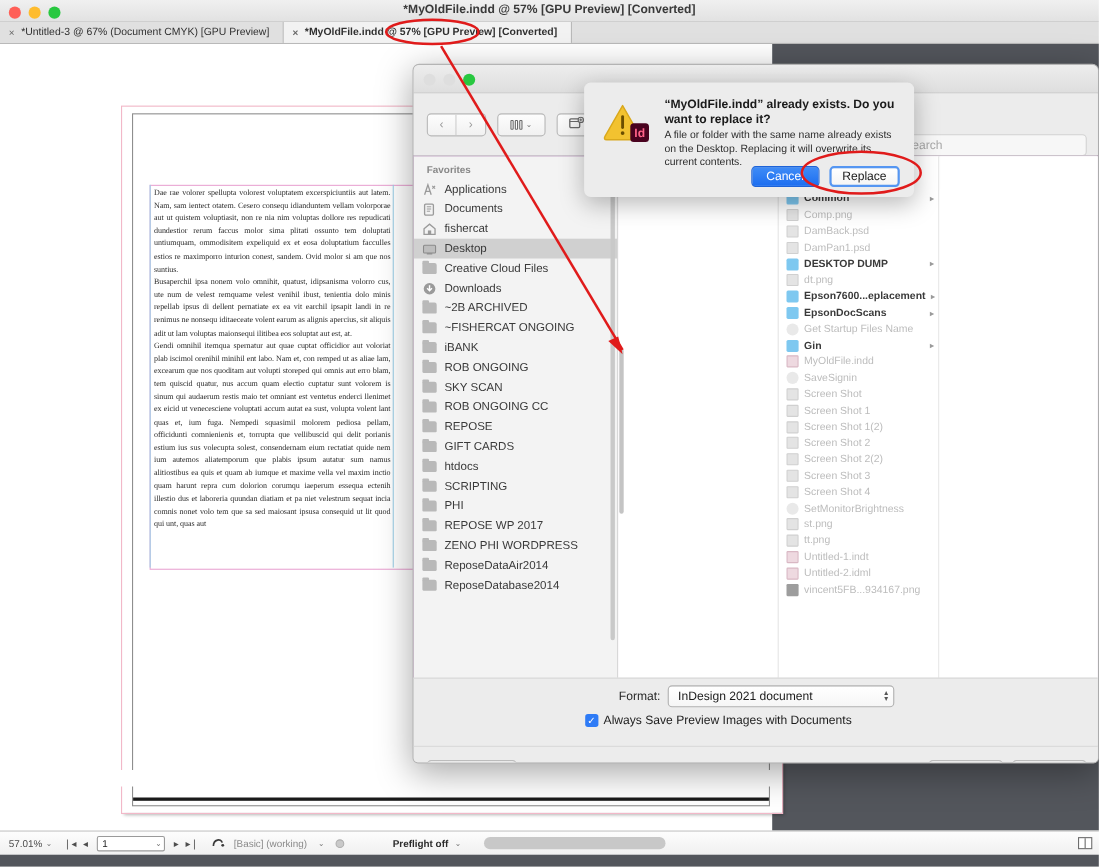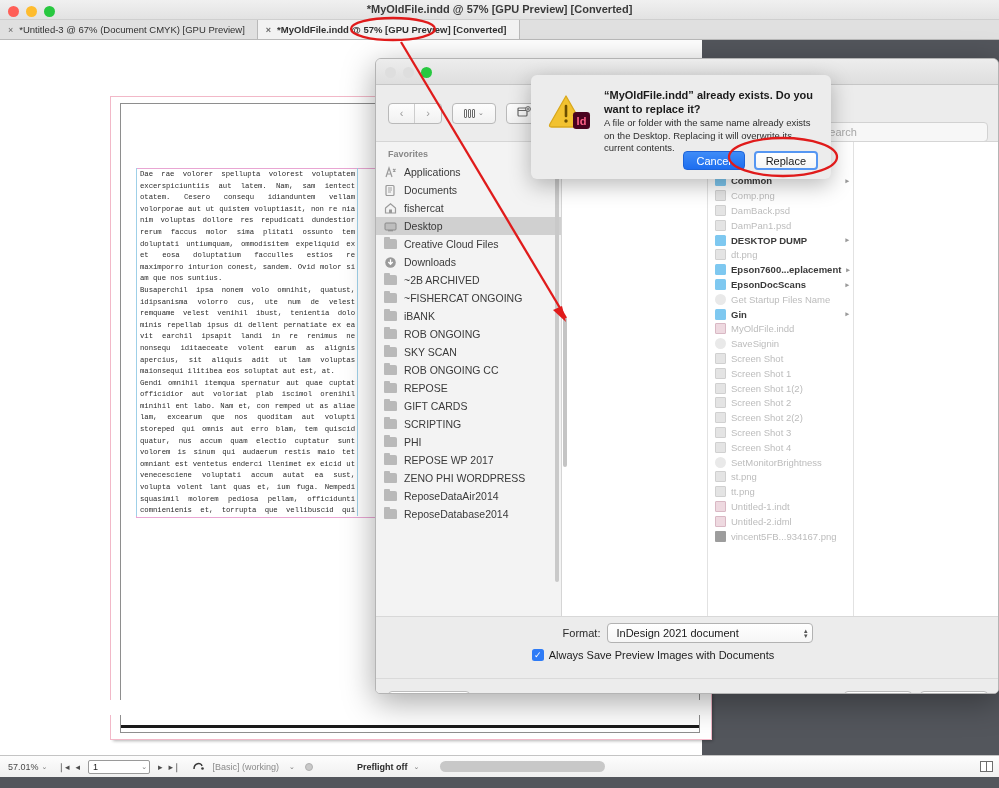--- a/index.html
+++ b/index.html
@@ -80,21 +80,21 @@
     border: 1px solid #e9a6d3;
     pointer-events: none;
   }
   .textframe {
     position: absolute; left: 136px; top: 128px; width: 222px; height: 348px;
     border-left: 1px solid #9fd0e8;
     border-right: 1px solid #9fd0e8;
     overflow: hidden;
   }
   .tf-body {
-    font-family: Liberation Mono, monospace;
+    font-family: Liberation Serif, serif;
     font-size: 7.3px; line-height: 11.6px;
     color: #2b2b2b; text-align: justify;
     padding: 1px 2px 0 3px;
     letter-spacing: -0.05px;
   }
   .tf-body p { margin: 0; }
 
   .id-statusbar {
     position: absolute; left: 0; top: 755px; width: 999px; height: 22px;
     background: linear-gradient(#fdfdfd,#f0f0f0);
@@ -557,20 +557,26 @@
             <div class="fav-item">
               <span class="ficon">
                 <span class="folder-glyph"></span>
               </span>
               <span>GIFT CARDS</span>
             </div>
             <div class="fav-item">
               <span class="ficon">
                 <span class="folder-glyph"></span>
               </span>
+              <span>htdocs</span>
+            </div>
+            <div class="fav-item">
+              <span class="ficon">
+                <span class="folder-glyph"></span>
+              </span>
               <span>SCRIPTING</span>
             </div>
             <div class="fav-item">
               <span class="ficon">
                 <span class="folder-glyph"></span>
               </span>
               <span>PHI</span>
             </div>
             <div class="fav-item">
               <span class="ficon">

